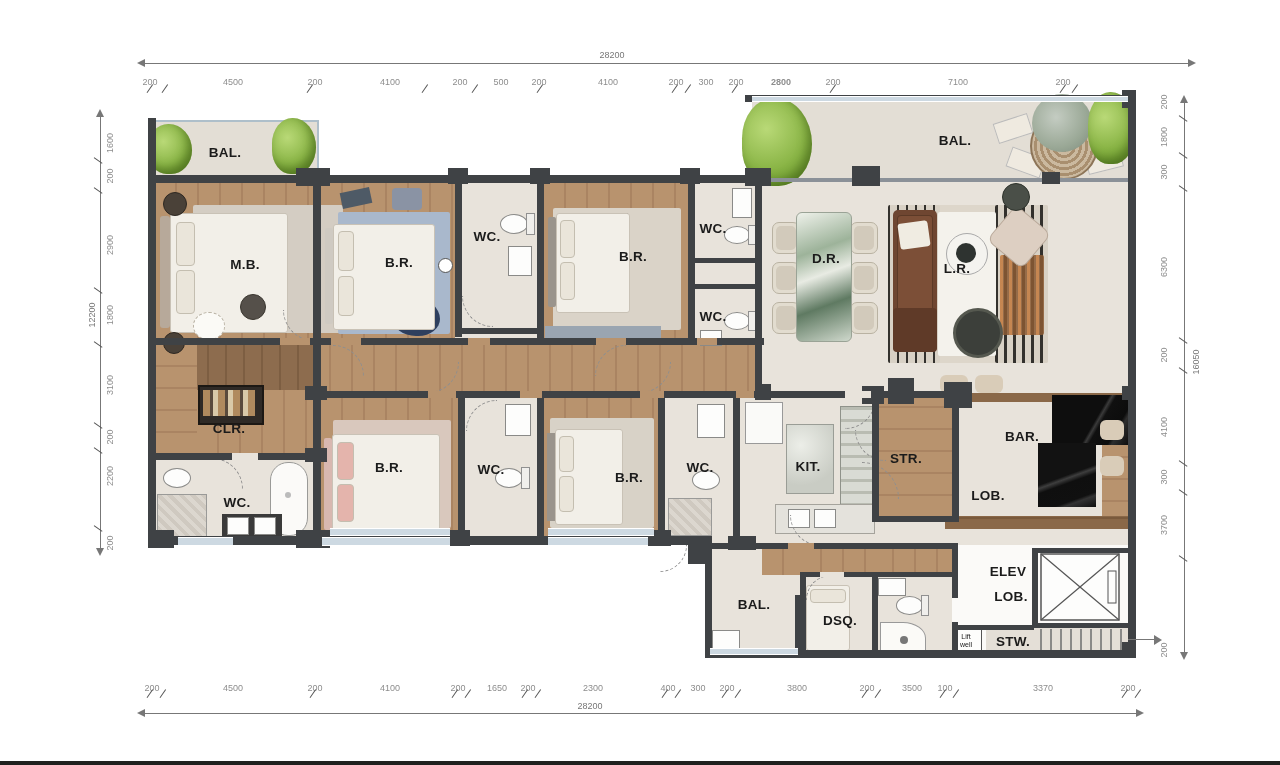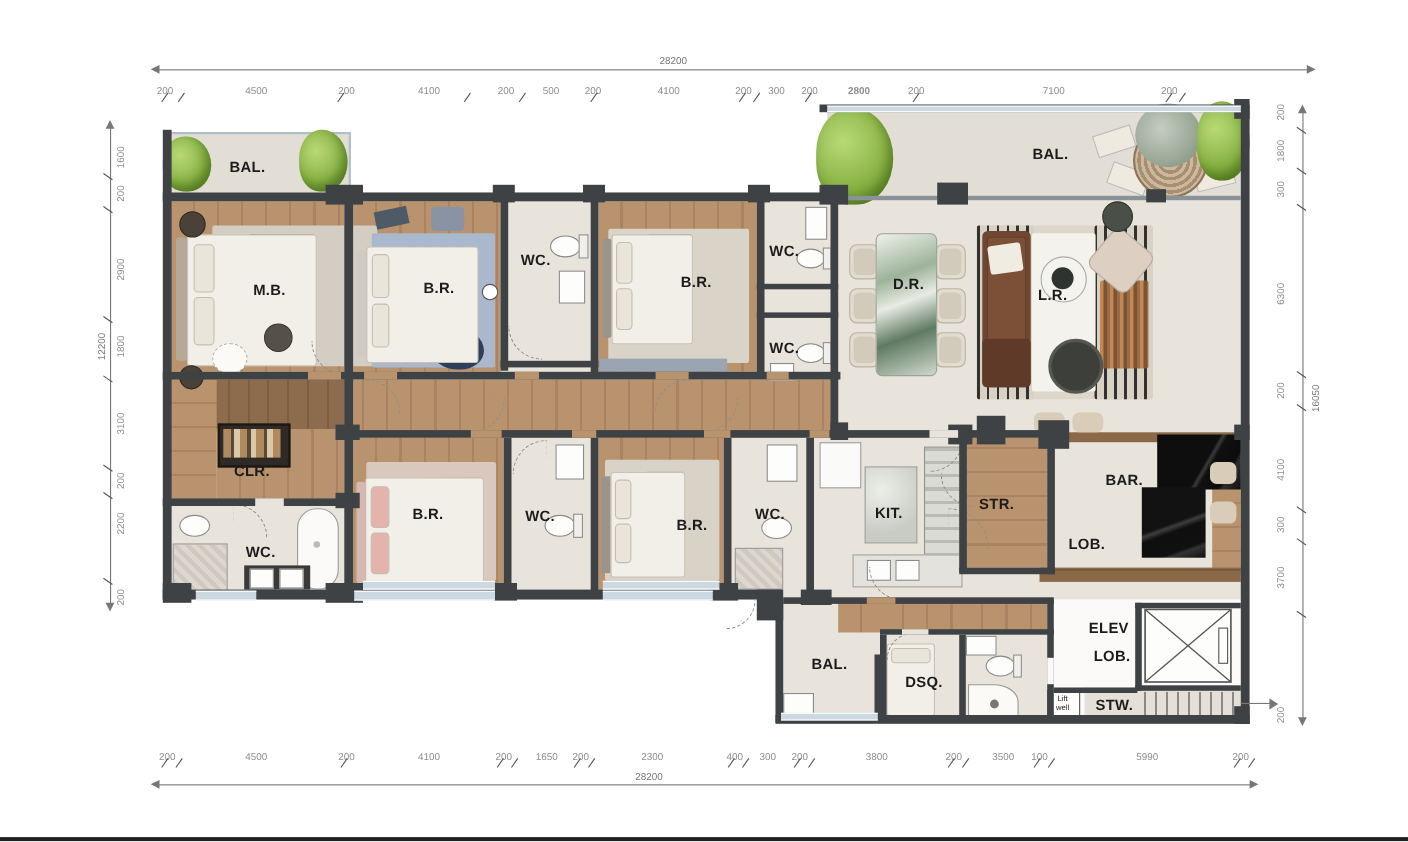--- a/index.html
+++ b/index.html
@@ -415,21 +415,21 @@
   <div class="dim" style="left:497px;top:688px;">1650</div>
   <div class="dim" style="left:528px;top:688px;">200</div>
   <div class="dim" style="left:593px;top:688px;">2300</div>
   <div class="dim" style="left:668px;top:688px;">400</div>
   <div class="dim" style="left:698px;top:688px;">300</div>
   <div class="dim" style="left:727px;top:688px;">200</div>
   <div class="dim" style="left:797px;top:688px;">3800</div>
   <div class="dim" style="left:867px;top:688px;">200</div>
   <div class="dim" style="left:912px;top:688px;">3500</div>
   <div class="dim" style="left:945px;top:688px;">100</div>
-  <div class="dim" style="left:1043px;top:688px;">5990</div>
+  <div class="dim" style="left:1043px;top:688px;">3370</div>
   <div class="dim" style="left:1128px;top:688px;">200</div>
   <div class="tick" style="left:145px;top:693px;"></div>
   <div class="tick" style="left:158px;top:693px;"></div>
   <div class="tick" style="left:308px;top:693px;"></div>
   <div class="tick" style="left:450px;top:693px;"></div>
   <div class="tick" style="left:463px;top:693px;"></div>
   <div class="tick" style="left:520px;top:693px;"></div>
   <div class="tick" style="left:533px;top:693px;"></div>
   <div class="tick" style="left:660px;top:693px;"></div>
   <div class="tick" style="left:673px;top:693px;"></div>

